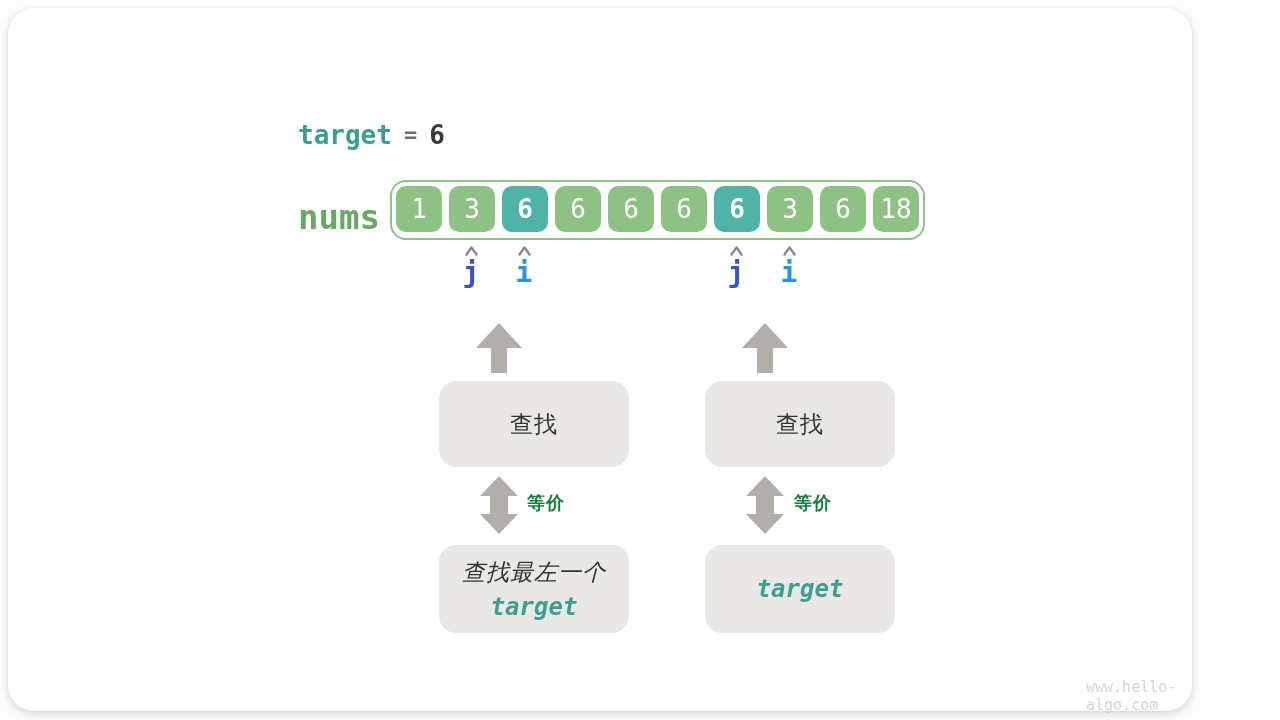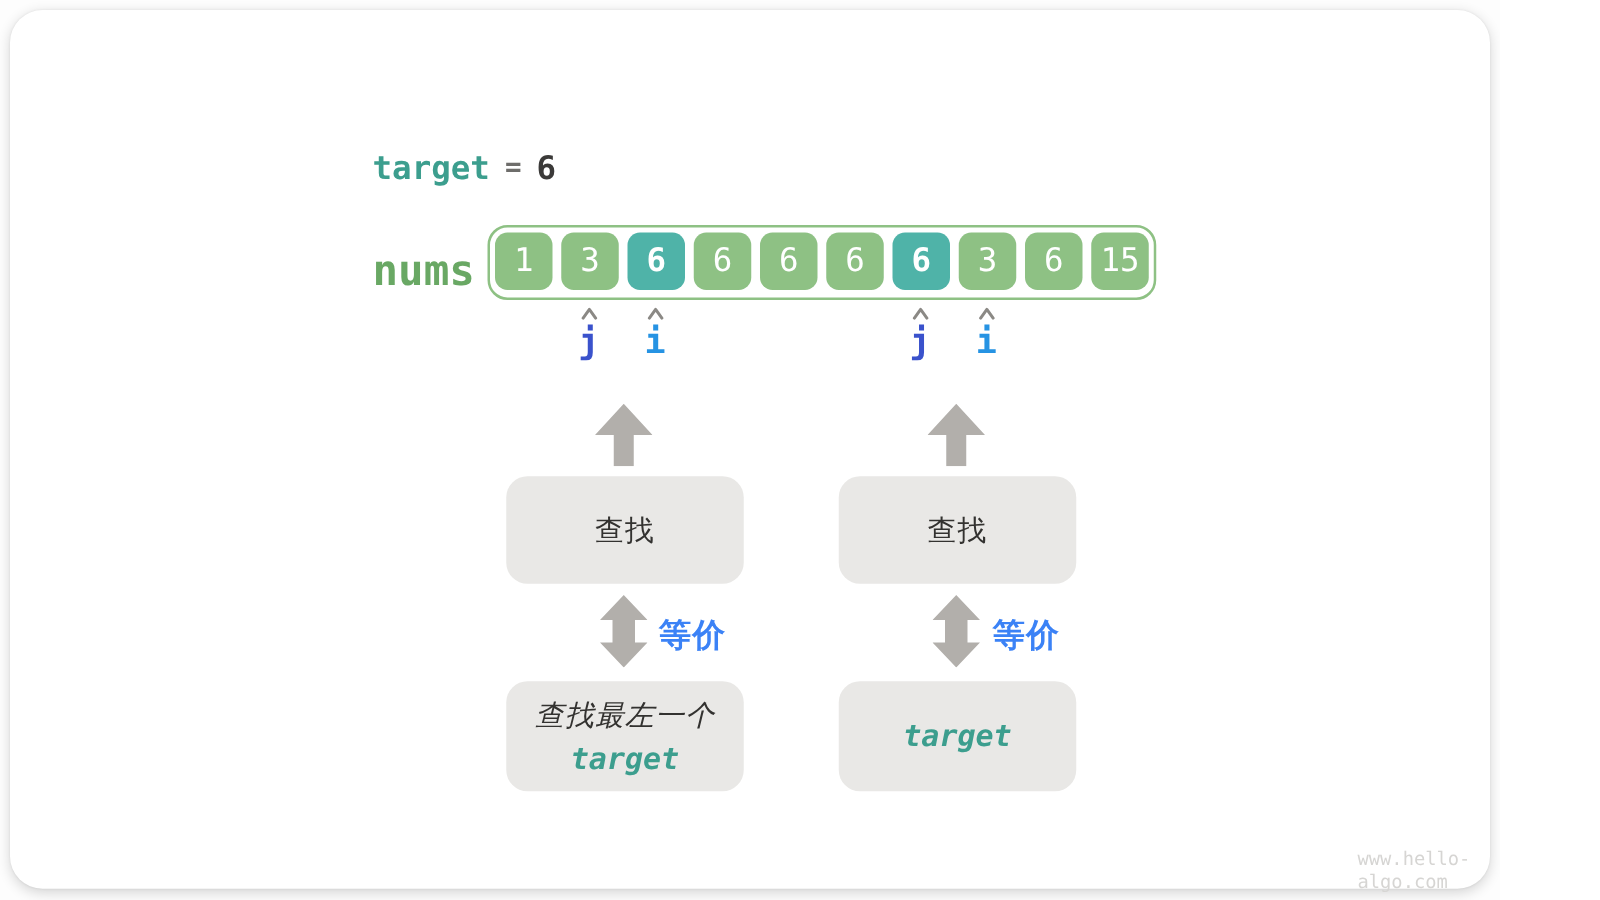--- a/index.html
+++ b/index.html
@@ -102,20 +102,21 @@
     position: absolute;
     width: 190px;
     background: #e9e8e6;
     border-radius: 17px;
     display: flex;
     flex-direction: column;
     align-items: center;
     justify-content: center;
     gap: 5px;
     text-align: center;
+    margin-left: 34px;
   }
   .flow-box.row1 { top: 373px; height: 86px; }
   .flow-box.row2 { top: 537px; height: 88px; font-style: italic; }
   .flow-box.col-left  { left: 397px; }
   .flow-box.col-right { left: 663px; }
   .box-line1 {
     font-size: 23px;
     color: #333230;
     letter-spacing: 1px;
   }
@@ -126,23 +127,23 @@
     white-space: pre;
   }
 
   
   .equiv-arrow { position: absolute; top: 468px; }
   .equiv-arrow.left  { left: 472px; }
   .equiv-arrow.right { left: 738px; }
   .equiv-label {
     position: absolute;
     top: 483px;
-    font-size: 26px;
-    font-weight: bold;
-    color: #3b82f6;
+    font-size: 18px;
+    font-weight: bold;
+    color: #15803d;
     letter-spacing: 1px;
   }
   .equiv-label.left  { left: 519px; }
   .equiv-label.right { left: 786px; }
 
   
   .watermark {
     position: absolute;
     left: 1078px; top: 670px;
     font-family: "DejaVu Sans Mono", "Liberation Mono", monospace;
@@ -166,21 +167,21 @@
     <div class="array">
       <div class="cell">1</div>
       <div class="cell">3</div>
       <div class="cell hl">6</div>
       <div class="cell">6</div>
       <div class="cell">6</div>
       <div class="cell">6</div>
       <div class="cell hl">6</div>
       <div class="cell">3</div>
       <div class="cell">6</div>
-      <div class="cell">15</div>
+      <div class="cell">18</div>
     </div>
 
     <div class="pointer pos-a">
       <svg width="15" height="11">
           <polyline class="caret-stroke" points="2.5,9.5 7.5,2.5 12.5,9.5"></polyline>
         </svg>
       <div class="pointer-label ptr-j">j</div>
     </div>
     <div class="pointer pos-b">
       <svg width="15" height="11">

